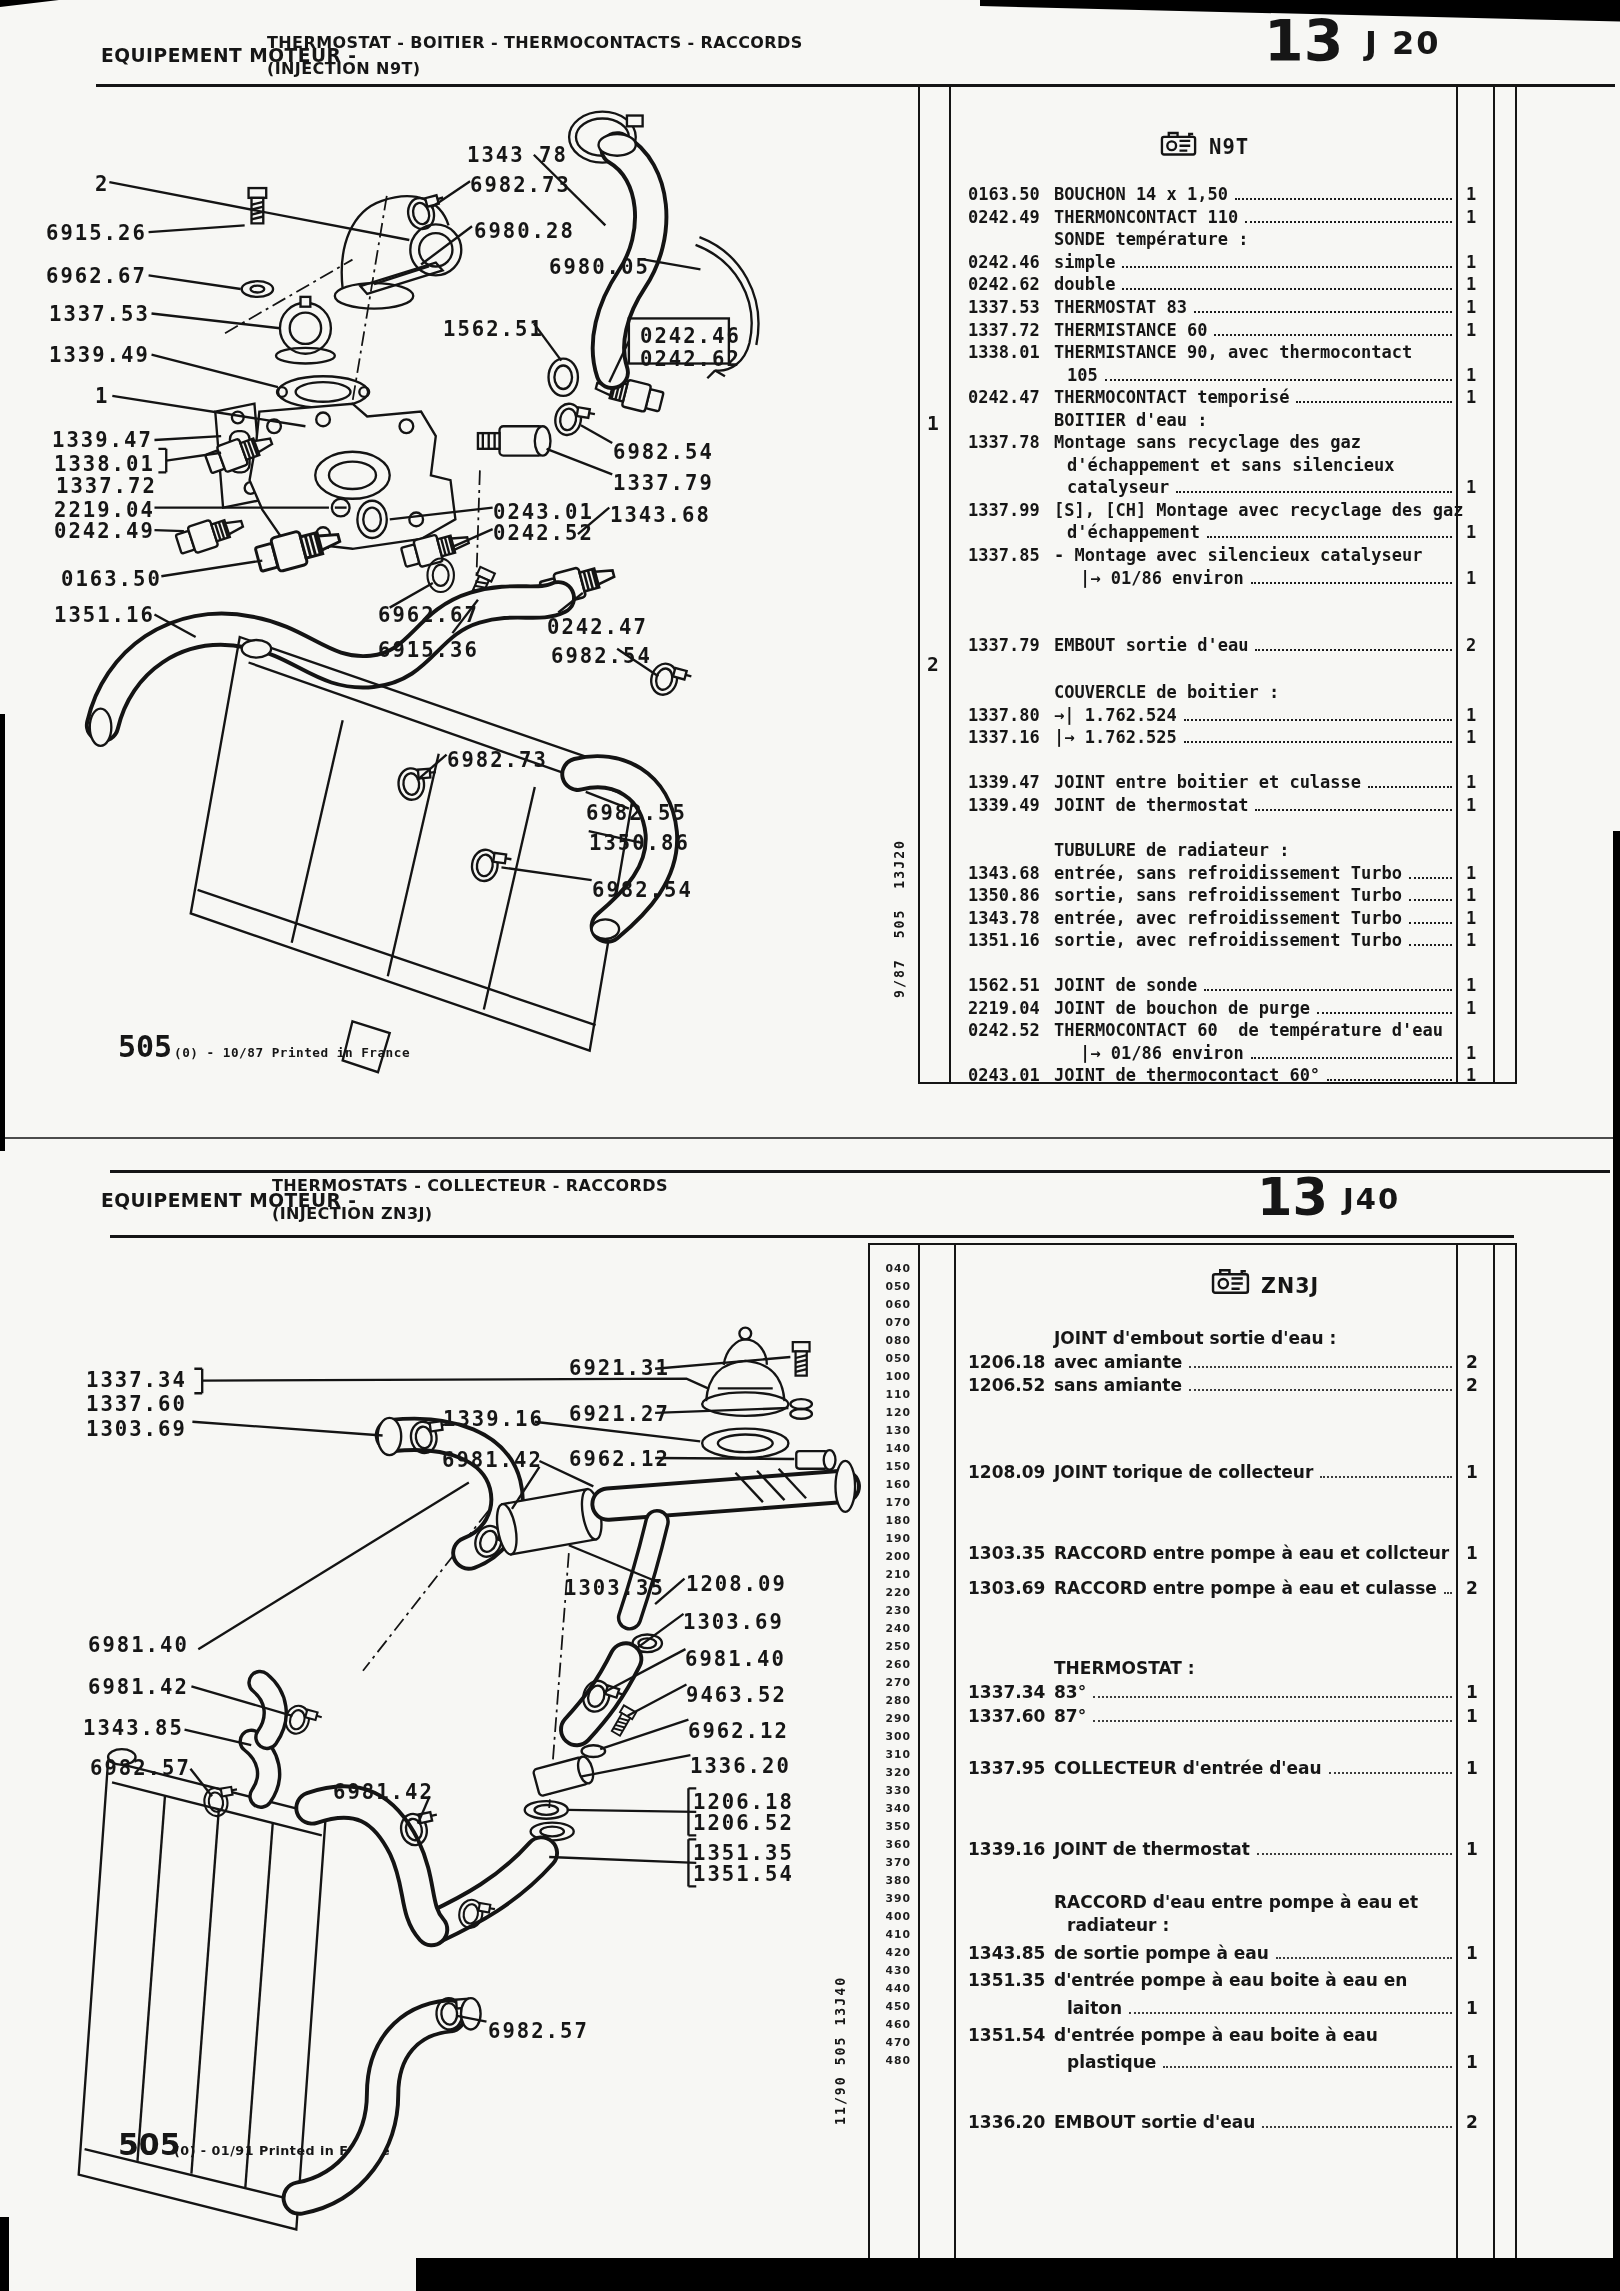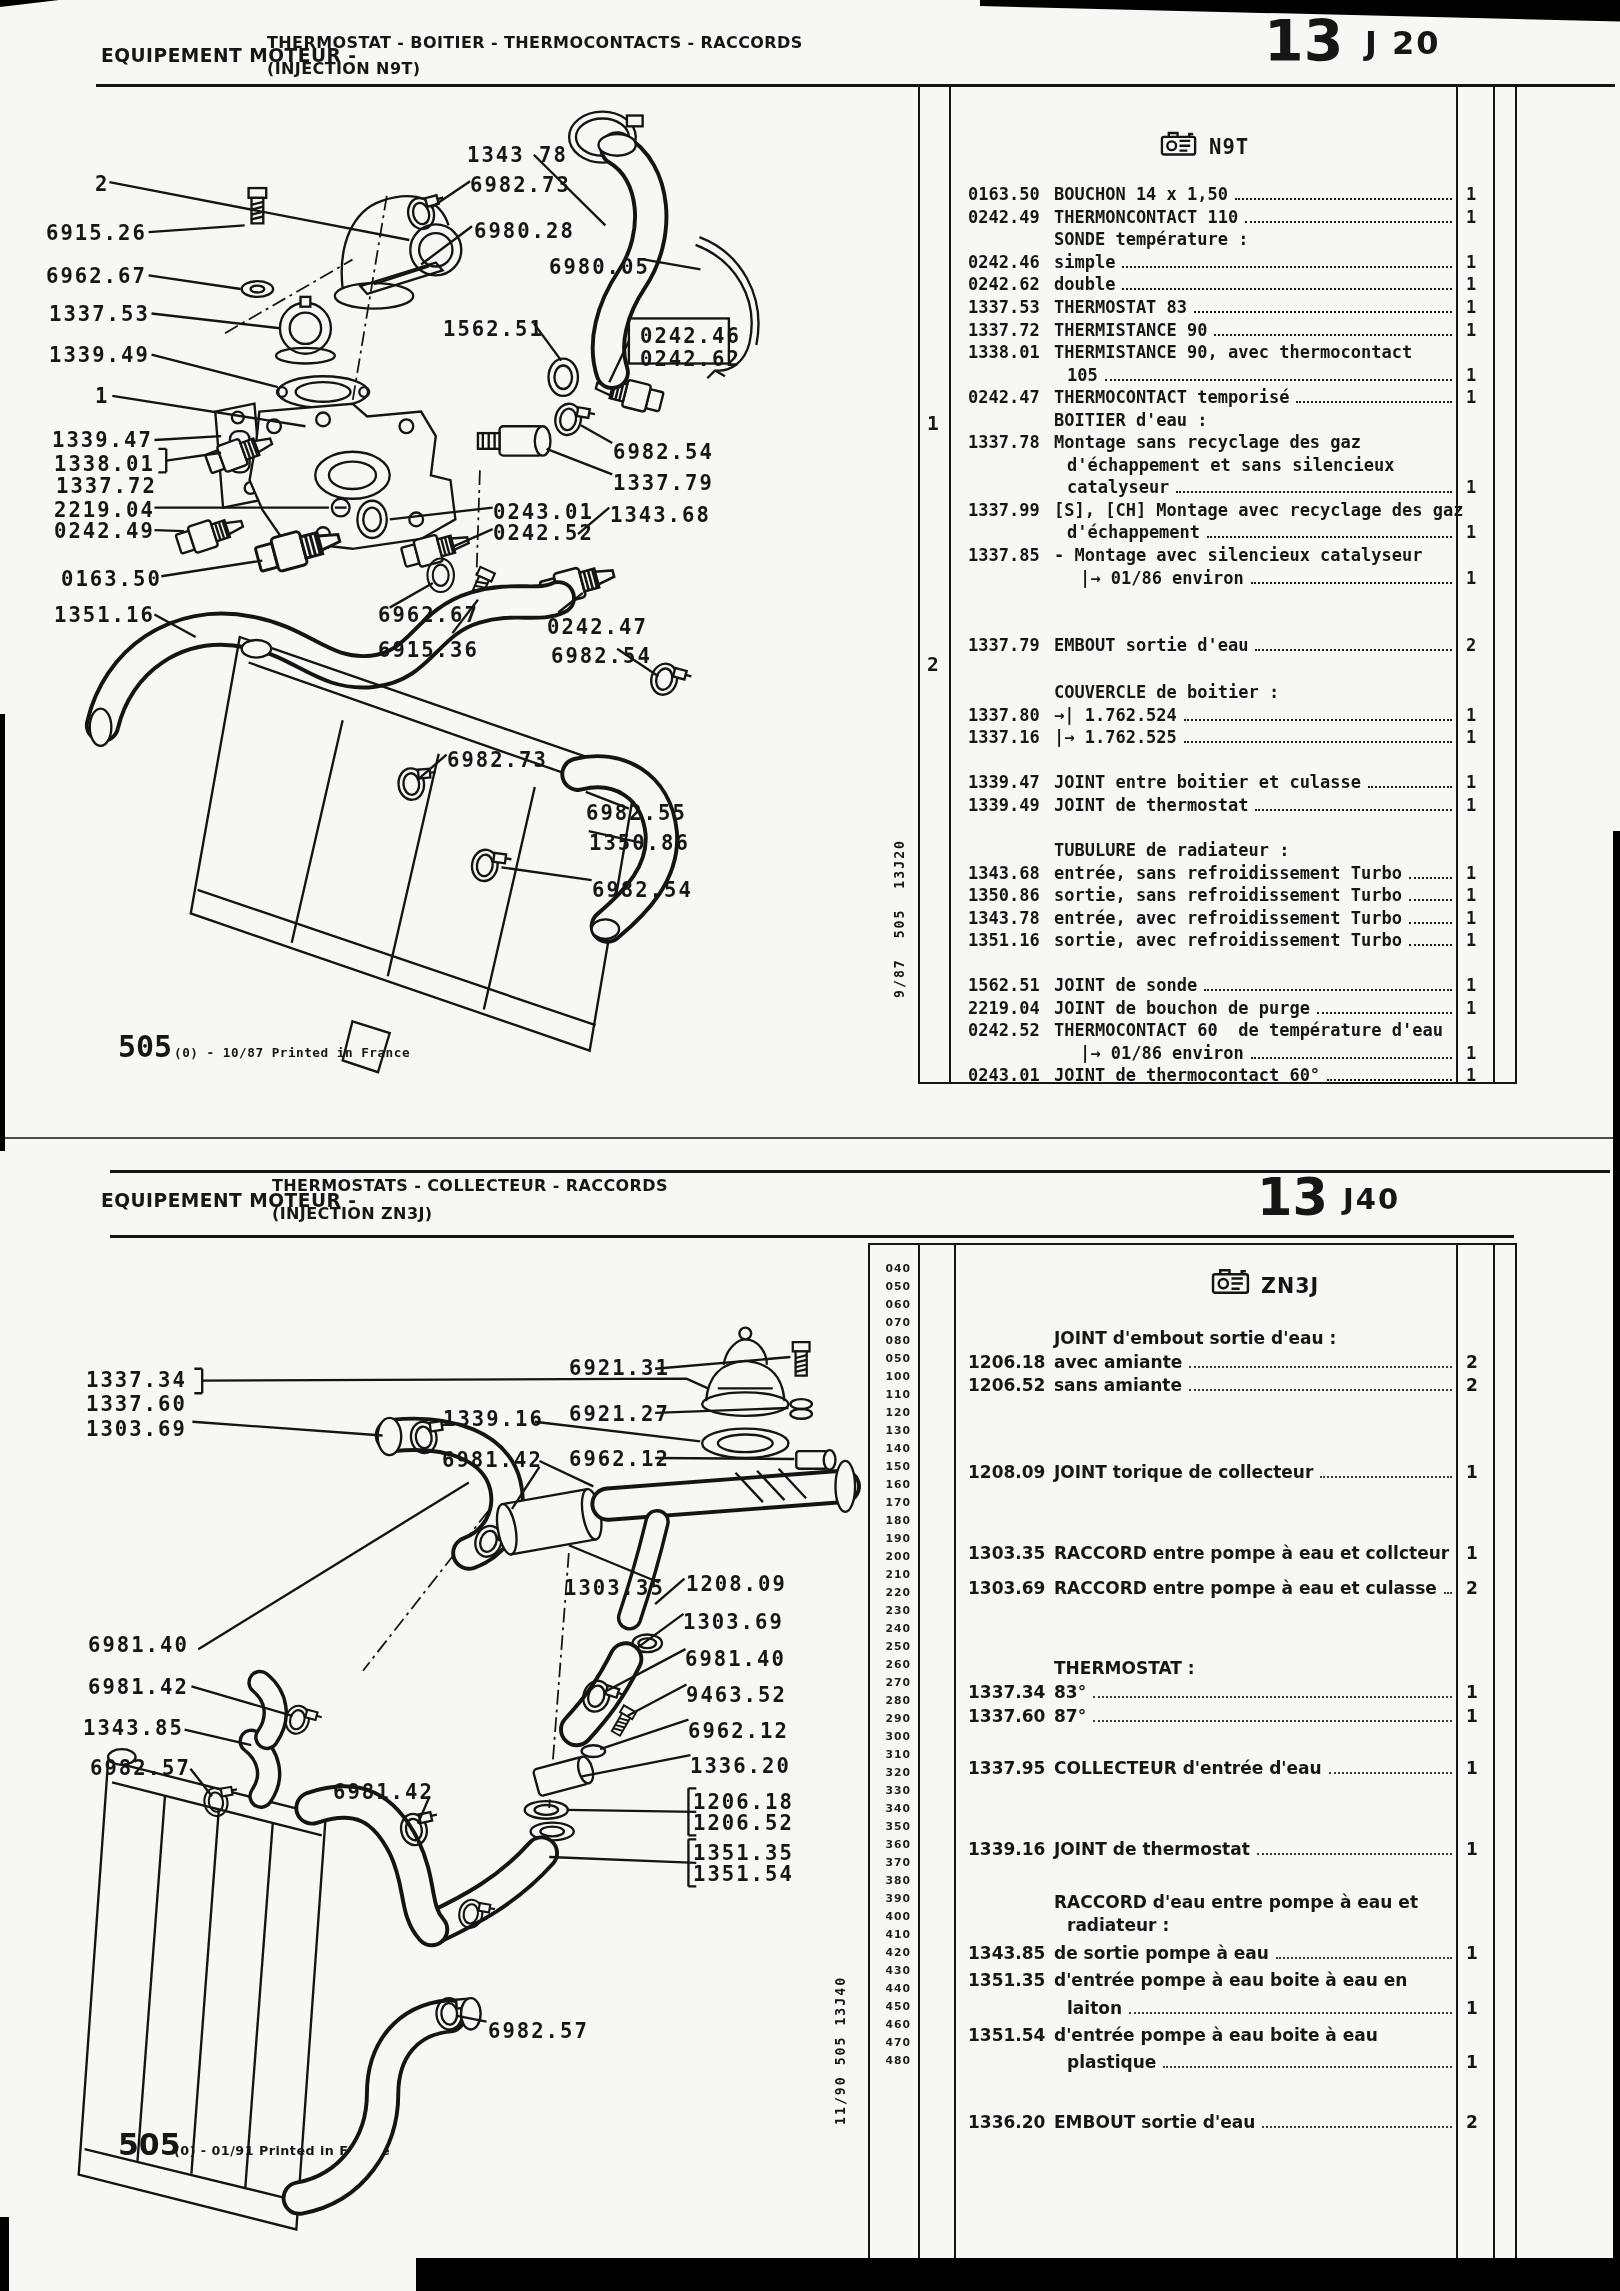--- a/index.html
+++ b/index.html
@@ -121,21 +121,21 @@
 
       <div class="prow" style="top: 295px;">
         <span class="ref">1337.53</span>
         <span class="txt">THERMOSTAT 83</span>
         <span class="leader"></span>
         <span class="qty">1</span>
       </div>
 
       <div class="prow" style="top: 318px;">
         <span class="ref">1337.72</span>
-        <span class="txt">THERMISTANCE 90</span>
+        <span class="txt">THERMISTANCE 60</span>
         <span class="leader"></span>
         <span class="qty">1</span>
       </div>
 
       <div class="prow noqty" style="top: 340px;">
         <span class="ref">1338.01</span>
         <span class="txt">THERMISTANCE 90, avec thermocontact</span>
         
         <span class="qty"></span>
       </div>

